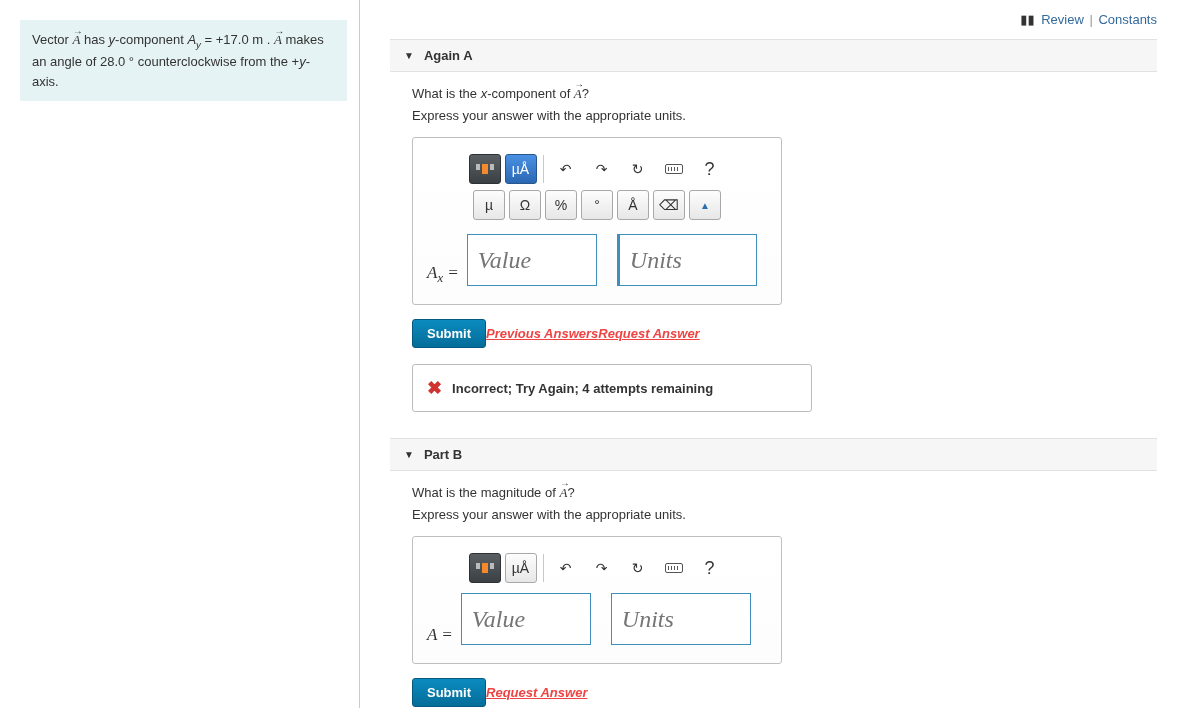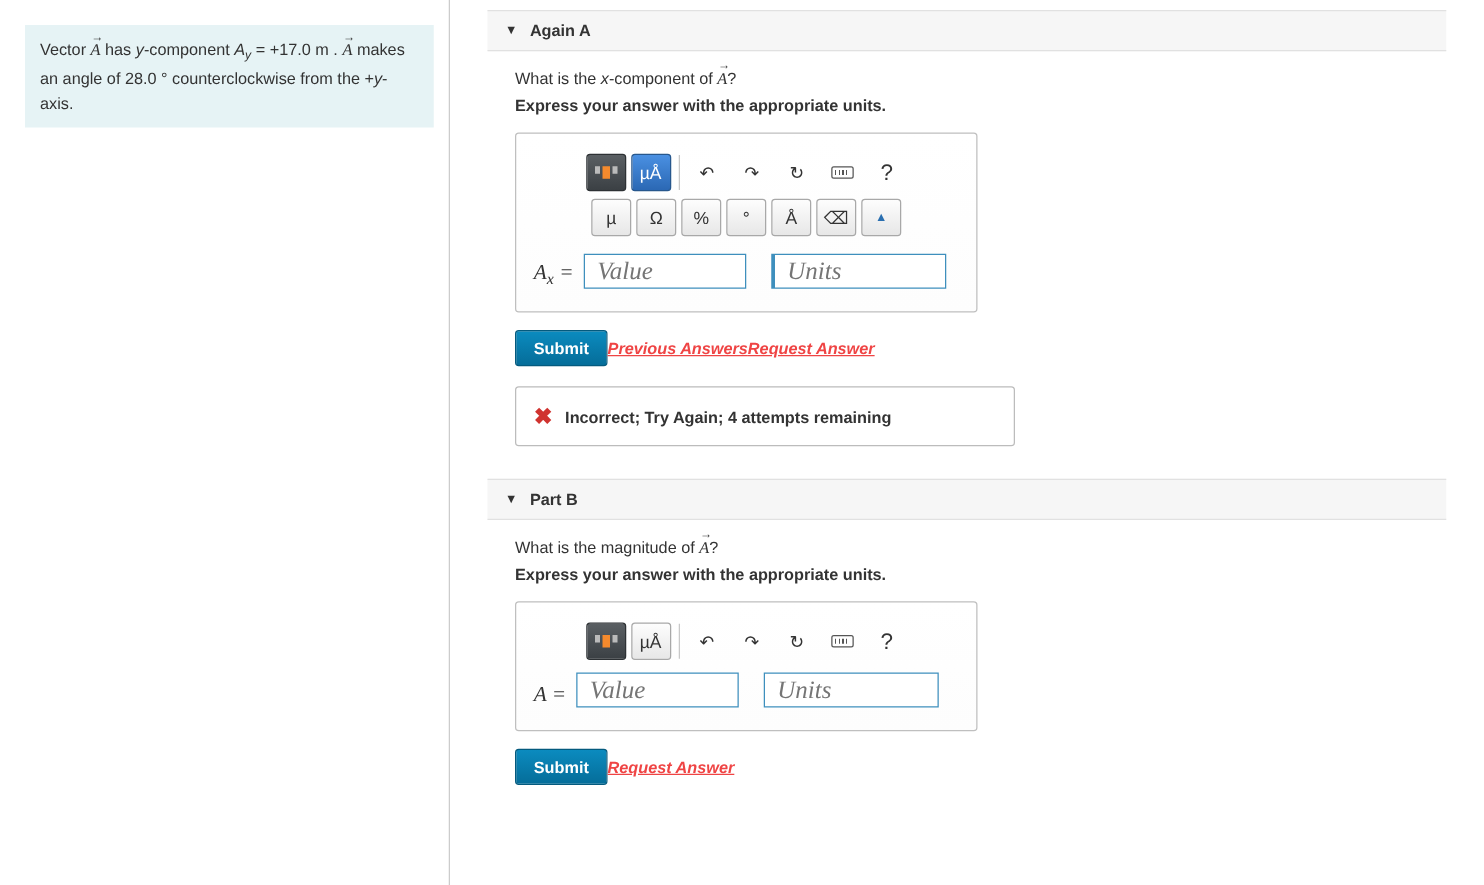--- a/index.html
+++ b/index.html
@@ -49,21 +49,21 @@
     align-items:center;
     gap:10px;
     font-weight: bold;
   }
   .part-header .caret {
     font-size: 10px;
     color:#333;
   }
   .part-body { padding: 14px 22px 26px 22px; }
   .question-text { margin-bottom: 6px; }
-  .instruction { font-weight: bold; margin-bottom: 14px; }
+  .instruction { font-weight: normal; margin-bottom: 14px; }
   .answer-box {
     border: 1px solid #bfbfbf;
     border-radius: 3px;
     padding: 16px 14px 18px;
     width: 370px;
     background: linear-gradient(#fff,#fdfdfd);
   }
   .toolbar-row { display:flex; gap:4px; justify-content:center; margin-bottom:6px;}
   .tb-btn {
     border:1px solid #a8a8a8;
@@ -93,24 +93,24 @@
     width:18px; height:10px; border:1px solid #555; border-radius:2px;
     position:relative;
   }
   .kbd-icon::after{ content:""; position:absolute; left:2px; right:2px; top:2px; bottom:2px;
     background: repeating-linear-gradient(90deg,#555 0 1px, transparent 1px 3px);}
   .toolbar-row2 { display:flex; gap:4px; justify-content:center; margin:4px 0 14px;}
   .answer-line { display:flex; align-items:flex-end; gap:8px; font-size:17px;}
   .var-label { font-style: italic; font-family: 'Times New Roman', serif;}
   .value-input, .units-input {
     border: 1px solid #3e8fbd;
-    height: 28px;
+    height: 52px;
     font-family: 'Times New Roman', serif;
     font-style: italic;
-    font-size: 20px;
+    font-size: 24px;
     color:#a16207;
     padding: 0 10px;
     background:#fff;
   }
   .value-input { width: 130px; }
   .units-input { width: 140px; border-left-width:3px;margin-left:12px;}
   .units-plain { border: 1px solid #3e8fbd; }
   .submit-row { margin-top: 14px; display:flex; align-items:center; }
   .btn-submit {
     background: linear-gradient(#0b8bbf,#056d99);
@@ -138,20 +138,26 @@
 <div class="page">
   <div class="left-col">
     <div class="problem-statement">
       <span>Vector </span><span class="vec-A">A</span><span> has </span><span class="it">y</span><span>-</span><span>component </span><span class="it">A<sub>y</sub></span><span> = +17.0 m . </span><span class="vec-A">A</span>
       <span>makes an angle of 28.0 ° counterclockwise from </span>
       <span>the +</span><span class="it">y</span><span>-axis.</span>
     </div>
   </div>
 
   <div class="right-col">
+    <div class="top-links">
+      <span class="book-icon">▮▮</span>
+      <a>Review</a>
+      <span class="sep">|</span>
+      <a>Constants</a>
+    </div>
 
     <div class="part-header">
       <span class="caret">▼</span>
       <span>Again A</span>
     </div>
     <div class="part-body">
       <div class="question-text">
         <span>What is the </span><span class="it">x</span><span>-component of </span><span class="vec-A">A</span><span>?</span>
       </div>
       <div class="instruction">Express your answer with the appropriate units.</div>

